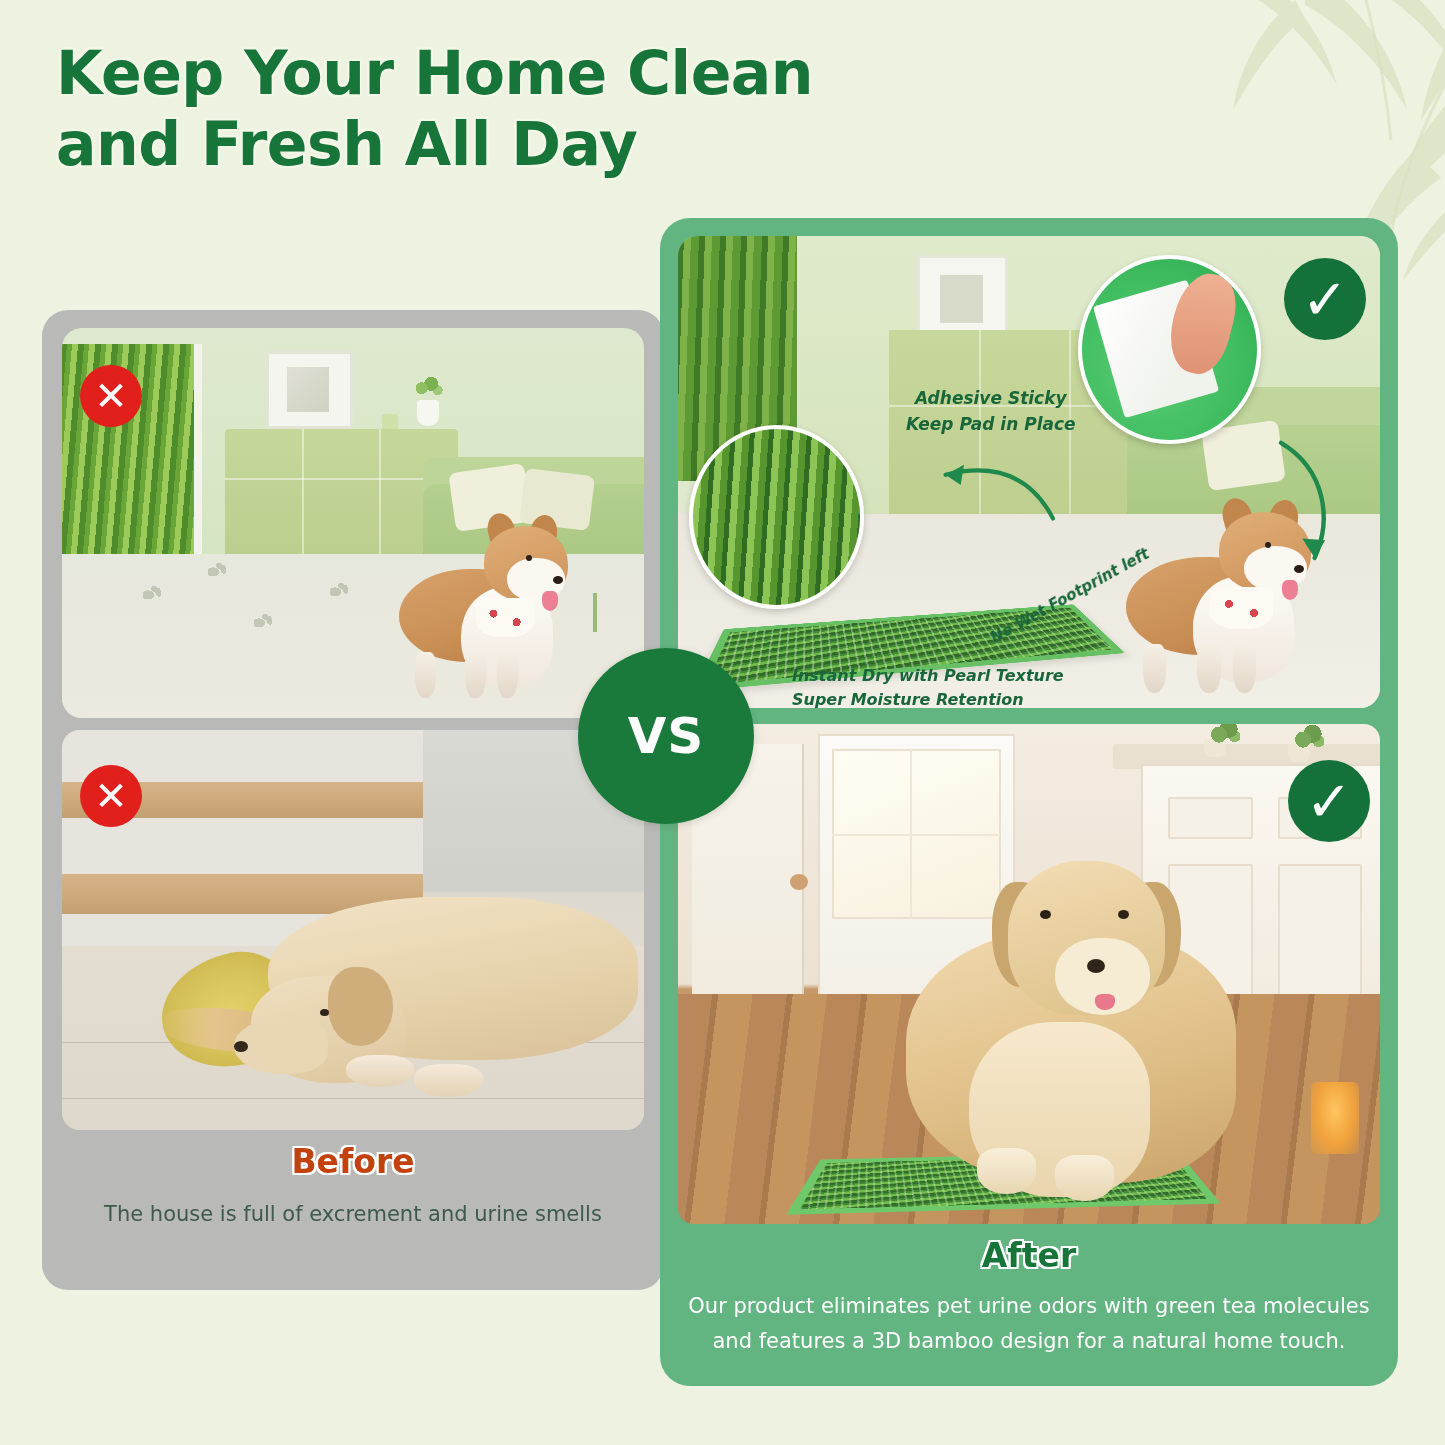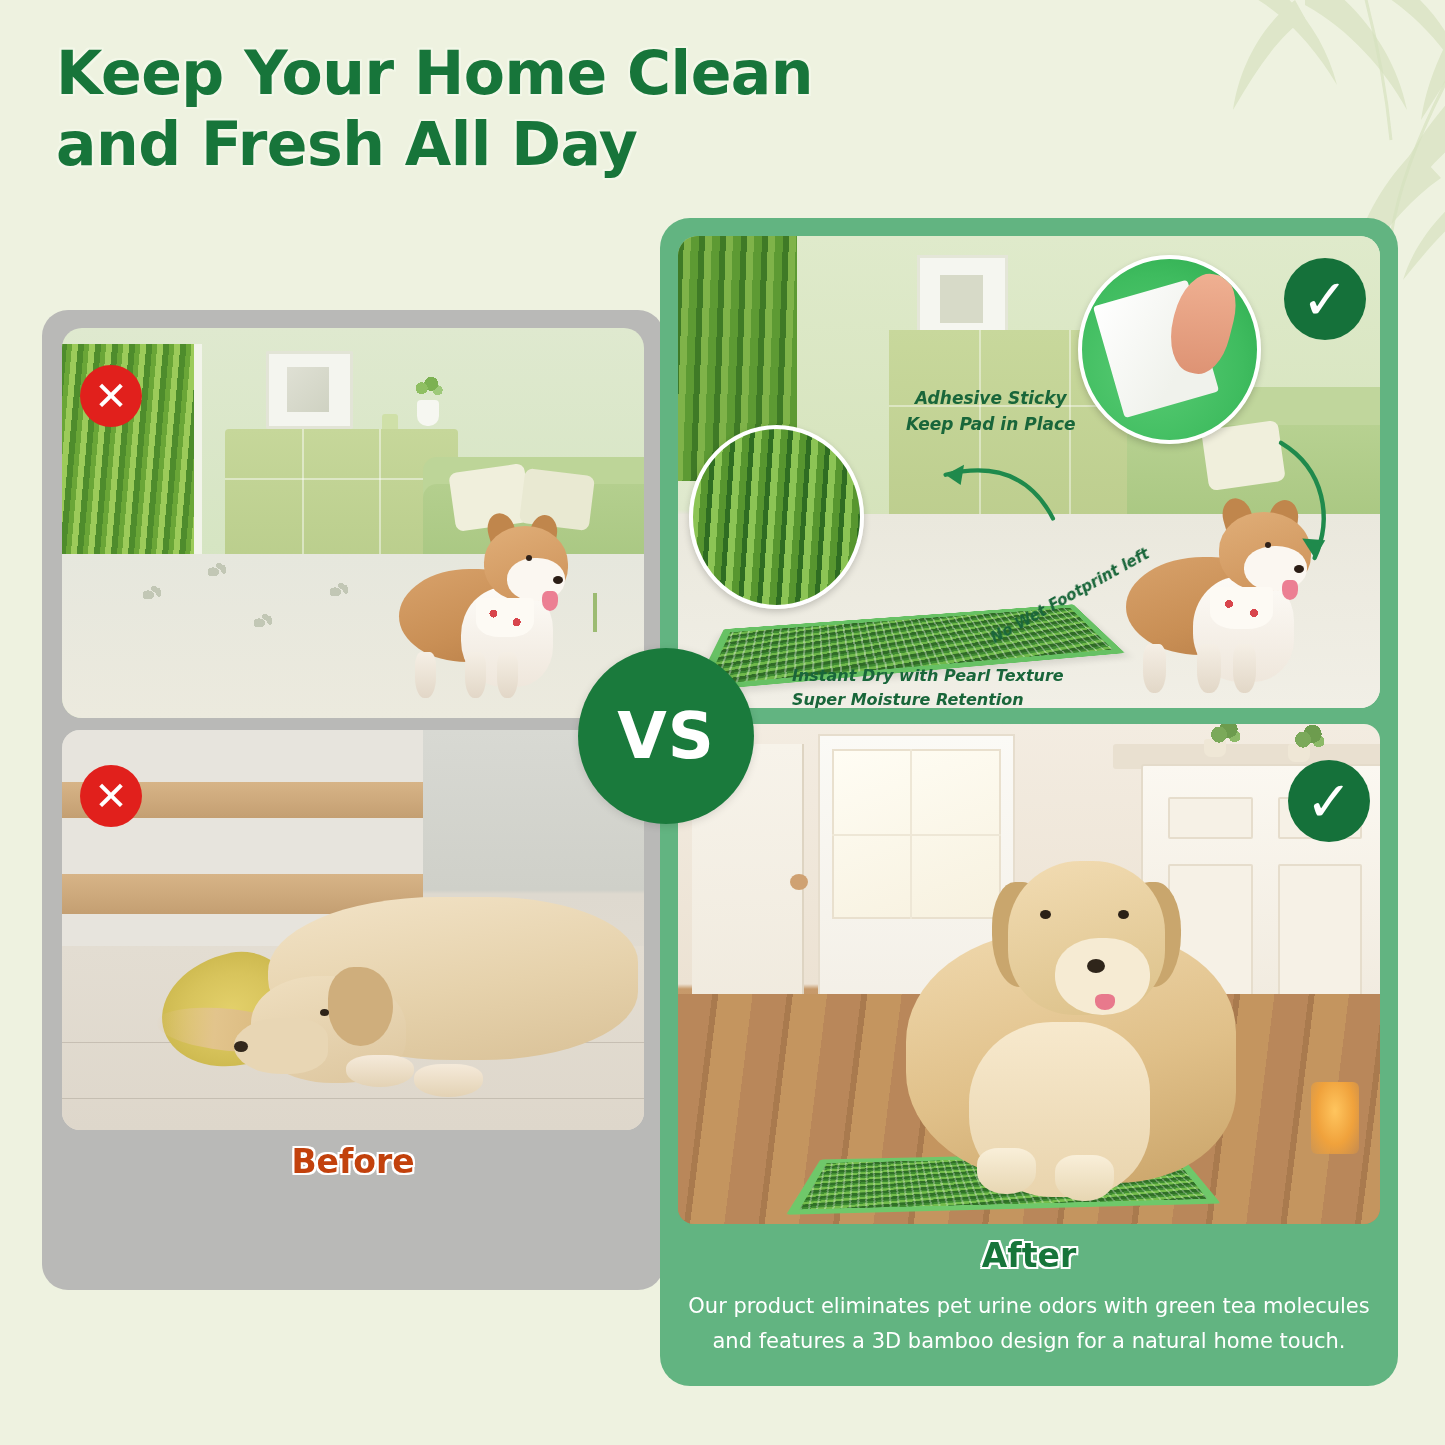--- a/index.html
+++ b/index.html
@@ -189,21 +189,21 @@
     position: absolute;
     left: 578px;
     top: 648px;
     width: 176px;
     height: 176px;
     border-radius: 50%;
     background: #1a7a3c;
     display: flex;
     align-items: center;
     justify-content: center;
-    font-size: 64px;
+    font-size: 50px;
     font-weight: 800;
     color: #fff;
     letter-spacing: 1px;
     z-index: 40;
     box-shadow: 0 2px 8px rgba(0,0,0,.12);
   }
 
   
   .anno {
     position: absolute;
@@ -645,20 +645,21 @@
         <div class="rnose"></div>
         <div class="reye"></div>
         <div class="rpaw" style="left:28%; top:78%;"></div>
         <div class="rpaw" style="left:44%; top:82%;"></div>
       </div>
     </div>
   </div>
 
   <div class="cap-before">
     <div class="cap-title-before">Before</div>
+    <div class="cap-body-before">The house is full of excrement and urine smells</div>
   </div>
 
   <div class="panel card-after"></div>
 
   <div class="photo-product">
     <div class="scene">
       <div class="pp-bg"></div>
       <div class="pp-wall"></div>
       <div class="pp-bamboo"></div>
       <div class="pp-frame"></div>

